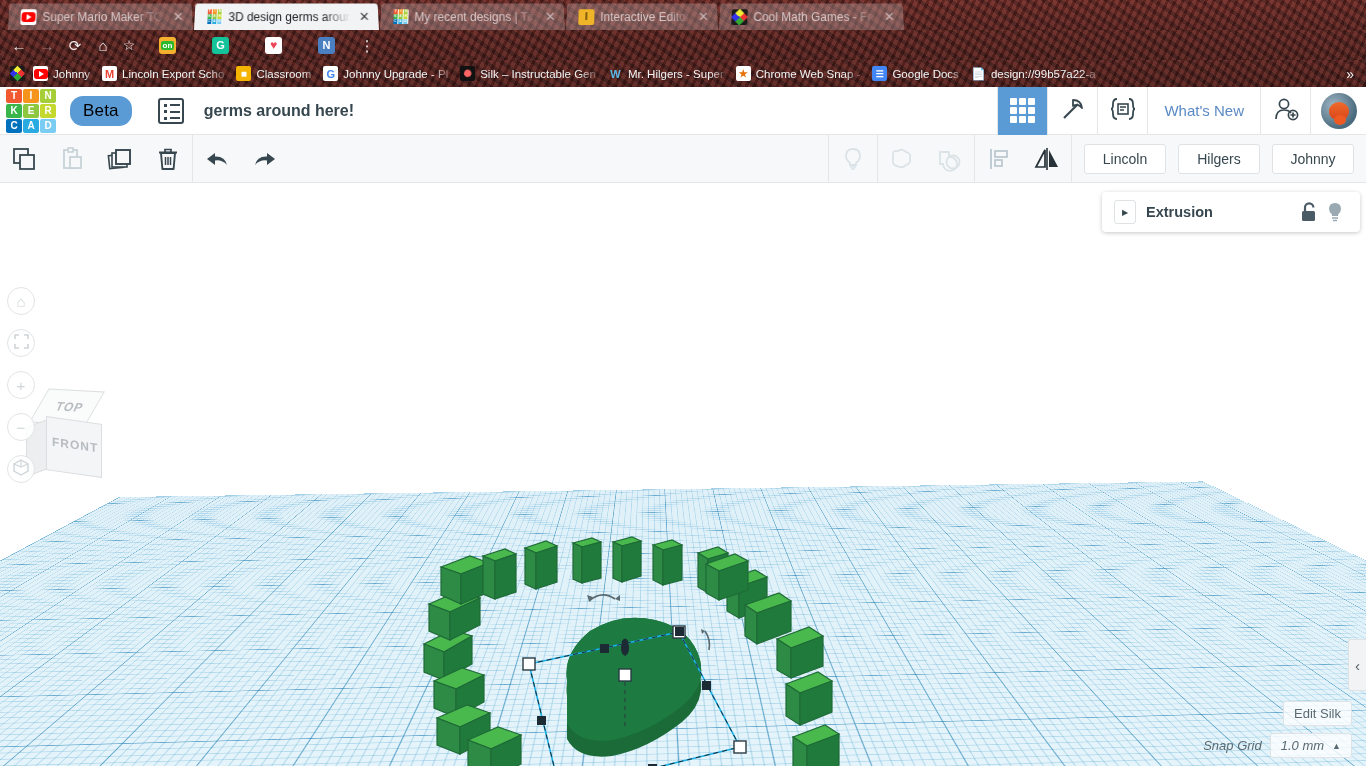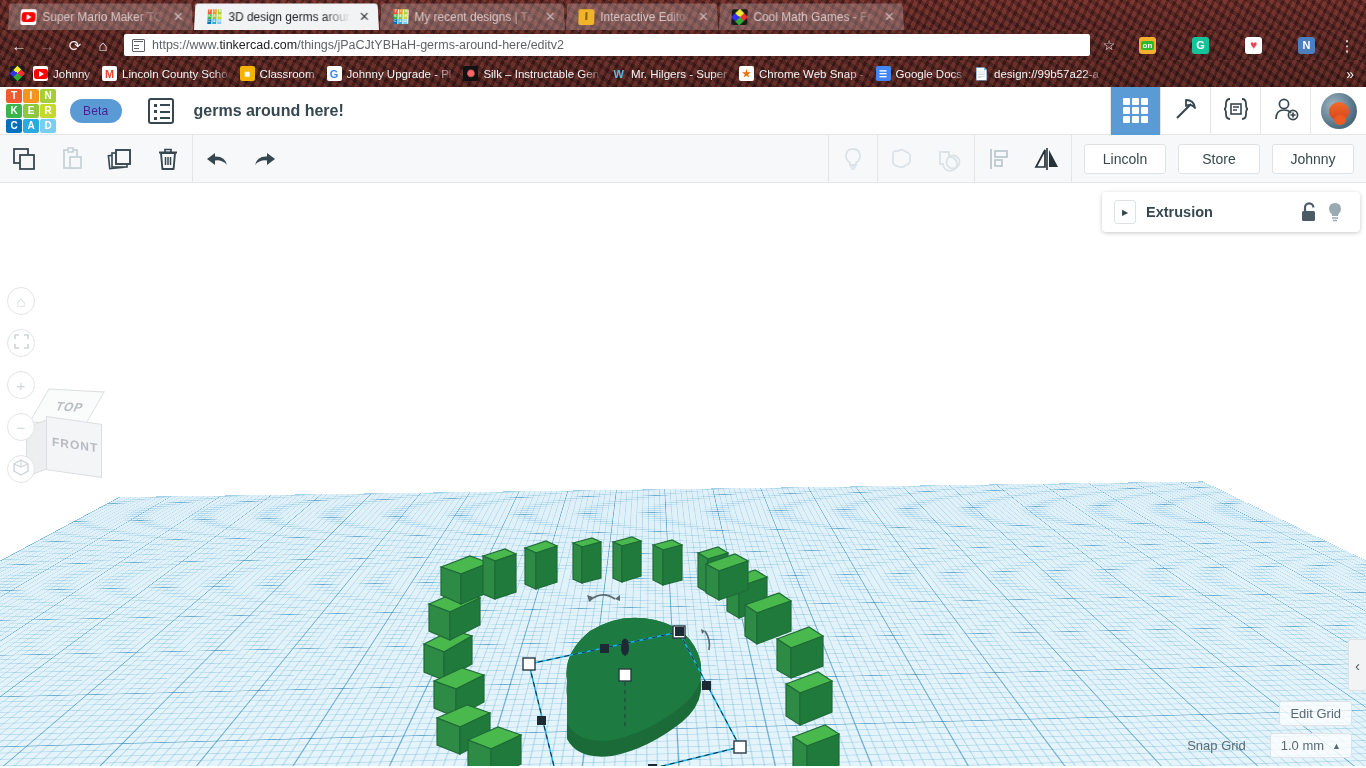--- a/index.html
+++ b/index.html
@@ -140,22 +140,22 @@
 
   #tc-header {
     height: 48px; display: flex; align-items: center;
     border-bottom: 1px solid #e4e6e8; background:#fff;
   }
   #tc-logo { display:grid; grid-template-columns:repeat(3,16px);
     grid-template-rows:repeat(3,14px); gap:1px; margin-left: 6px; }
   #tc-logo b { display:flex;align-items:center;justify-content:center;
     font-size:10px; font-weight:700; color:#fff; border-radius:2px; }
   #beta-badge {
-    margin-left: 14px; background:#5b9bd5; color:#4c1d95;
-    font-size: 12px; padding: 5px 13px; border-radius: 13px; letter-spacing:.2px;
+    margin-left: 14px; background:#5b9bd5; color:#000000;
+    font-size: 17px; padding: 5px 13px; border-radius: 13px; letter-spacing:.2px;
   }
   #doc-menu-btn {
     margin-left: 26px; width: 26px; height: 26px;
     border: 2px solid #37474f; border-radius: 3px; position: relative;
   }
   #doc-menu-btn i { position:absolute; left:4px; width:3px; height:3px; background:#37474f;}
   #doc-menu-btn u { position:absolute; left:10px; width:10px; height:2px; background:#37474f;}
   #doc-title { margin-left: 20px; font-size: 16px; font-weight: 700; color:#37474f; }
 
   #tc-header-right { margin-left:auto; display:flex; align-items:center; height:48px; }
@@ -237,21 +237,21 @@
   }
   #ext-toggle { width:22px;height:24px;border:1px solid #dfe3e6;border-radius:3px;
     display:flex;align-items:center;justify-content:center;font-size:8px;color:#37474f;}
   #ext-title { margin-left:10px; font-size:14.5px; font-weight:700; color:#37474f;}
   .ext-icon-btn { width:26px;height:26px;display:flex;align-items:center;justify-content:center;}
 
   
   #edit-grid-btn { position:absolute; right:14px; bottom:40px;
     border:1px solid #e0e3e5; background:rgba(255,255,255,.75); border-radius:3px;
     font-size:13px; color:#5a6a72; padding:4px 10px; }
-  #snap-row { position:absolute; right:14px; bottom:8px; display:flex; align-items:center; gap:24px;}
+  #snap-row { position:absolute; right:14px; bottom:8px; display:flex; align-items:center; gap:8px;font-style:italic;}
   #snap-label { font-size:13px; color:#5a6a72; }
   #snap-select { border:1px solid #e0e3e5; background:rgba(255,255,255,.75);
     border-radius:3px; font-size:13px; color:#5a6a72; padding:4px 10px;
     display:flex; align-items:center; gap:8px; }
   #selection-layer { position:absolute; left:0; top:0; width:1366px; height:582px; }
 </style>
 </head>
 <body>
 
 <div id="browser-chrome">
@@ -314,24 +314,20 @@
       <span class="tab-close">✕</span>
     </div>
   </div>
 
   <div id="nav-row">
     <span class="nav-btn">←</span>
     <span class="nav-btn dim">→</span>
     <span class="nav-btn">⟳</span>
     <span class="nav-btn">⌂</span>
 
-    <div id="omnibox">
-      <span class="omni-icon"></span>
-      <span><span>https://www.</span><span class="host">tinkercad.com</span><span>/things/jPaCJtYBHaH-germs-around-here/editv2</span></span>
-    </div>
 
     <span class="star">☆</span>
     <span class="ext-icon" style="background:#f5b02e;font-size:8px;">
         <span style="background:#2eb82e;padding:0 2px;border-radius:2px;">on</span>
       </span>
     <span class="ext-icon" style="background:#15c39a">G</span>
     <span class="ext-icon" style="background:#fff;color:#e45;font-size:12px;">♥</span>
     <span class="ext-icon" style="background:#4a7fc1">N</span>
     <span class="nav-btn">⋮</span>
   </div>
@@ -341,21 +337,21 @@
       <span class="bm-ico fav-cm"></span>
     </div>
     <div class="bm">
       <span class="bm-ico fav-yt">
           <i></i>
         </span>
       <span>Johnny</span>
     </div>
     <div class="bm">
       <span class="bm-ico" style="background:#fff;color:#ea4335;font-size:11px;">M</span>
-      <span>Lincoln County Scho</span>
+      <span>Lincoln Export Scho</span>
     </div>
     <div class="bm">
       <span class="bm-ico" style="background:#f4b400;color:#fff;font-size:10px;">■</span>
       <span>Classroom</span>
     </div>
     <div class="bm">
       <span class="bm-ico" style="background:#fff;color:#4285f4;font-size:11px;">G</span>
       <span>Johnny Upgrade - Pl</span>
     </div>
     <div class="bm">
@@ -435,20 +431,21 @@
       <div class="hdr-btn">
         <span>
           <svg width="28" height="26" viewBox="0 0 28 26">
             <path d="M8 3 Q4 3 4 8 Q4 13 2 13 Q4 13 4 18 Q4 23 8 23" stroke="#37474f" stroke-width="1.8" fill="none"></path>
             <path d="M20 3 Q24 3 24 8 Q24 13 26 13 Q24 13 24 18 Q24 23 20 23" stroke="#37474f" stroke-width="1.8" fill="none"></path>
             <rect x="9" y="8" width="10" height="10" stroke="#37474f" stroke-width="1.6" fill="none"></rect>
             <path d="M11 11 h6 M11 14 h4" stroke="#37474f" stroke-width="1.3"></path>
           </svg>
         </span>
       </div>
+      <div id="whats-new">What's New</div>
       <div class="hdr-btn">
         <span>
           <svg width="28" height="26" viewBox="0 0 28 26">
             <circle cx="12" cy="8" r="4.6" stroke="#37474f" stroke-width="1.7" fill="none"></circle>
             <path d="M4 23 Q4 14 12 14 Q17 14 19 17" stroke="#37474f" stroke-width="1.7" fill="none"></path>
             <circle cx="21" cy="19" r="4.6" stroke="#37474f" stroke-width="1.7" fill="none"></circle>
             <path d="M21 16.4 v5.2 M18.4 19 h5.2" stroke="#37474f" stroke-width="1.7"></path>
           </svg>
         </span>
       </div>
@@ -531,21 +528,21 @@
     <div class="tb-btn">
       <svg width="30" height="26" viewBox="0 0 30 26">
         <path d="M13 4 L13 21 L4 21 Z" stroke="#263238" stroke-width="1.7" fill="none"></path>
         <path d="M17 4 L17 21 L26 21 Z" fill="#263238"></path>
         <path d="M15 2 v22" stroke="#263238" stroke-width="1.6"></path>
       </svg>
     </div>
     <div class="tb-sep" style="margin-right:12px"></div>
 
     <div class="tb-text">Lincoln</div>
-    <div class="tb-text">Store</div>
+    <div class="tb-text">Hilgers</div>
     <div class="tb-text">Johnny</div>
   </div>
 
   <div id="canvas">
 
     <div id="workplane"></div>
 
     <svg id="selection-layer" viewBox="0 0 1366 582">
       <defs>
         <linearGradient id="gTop" x1="0" y1="0" x2="0" y2="1">
@@ -742,21 +739,21 @@
       <span>
         <svg width="16" height="17" viewBox="0 0 16 17">
           <path d="M8 1 L15 5 V12 L8 16 L1 12 V5 Z" stroke="#cfd5d8" stroke-width="1.4" fill="none"></path>
           <path d="M8 1 V8 M8 8 L15 5 M8 8 L1 5" stroke="#cfd5d8" stroke-width="1.2" fill="none"></path>
         </svg>
       </span>
     </div>
 
     <div id="panel-handle">‹</div>
 
-    <div id="edit-grid-btn">Edit Grid</div>
+    <div id="edit-grid-btn">Edit Silk</div>
     <div id="snap-row">
       <span id="snap-label">Snap Grid</span>
       <span id="snap-select">
         <span>1.0 mm</span>
         <span style="font-size:9px">▲</span>
       </span>
     </div>
   </div>
 
   <div id="extrusion-panel">

